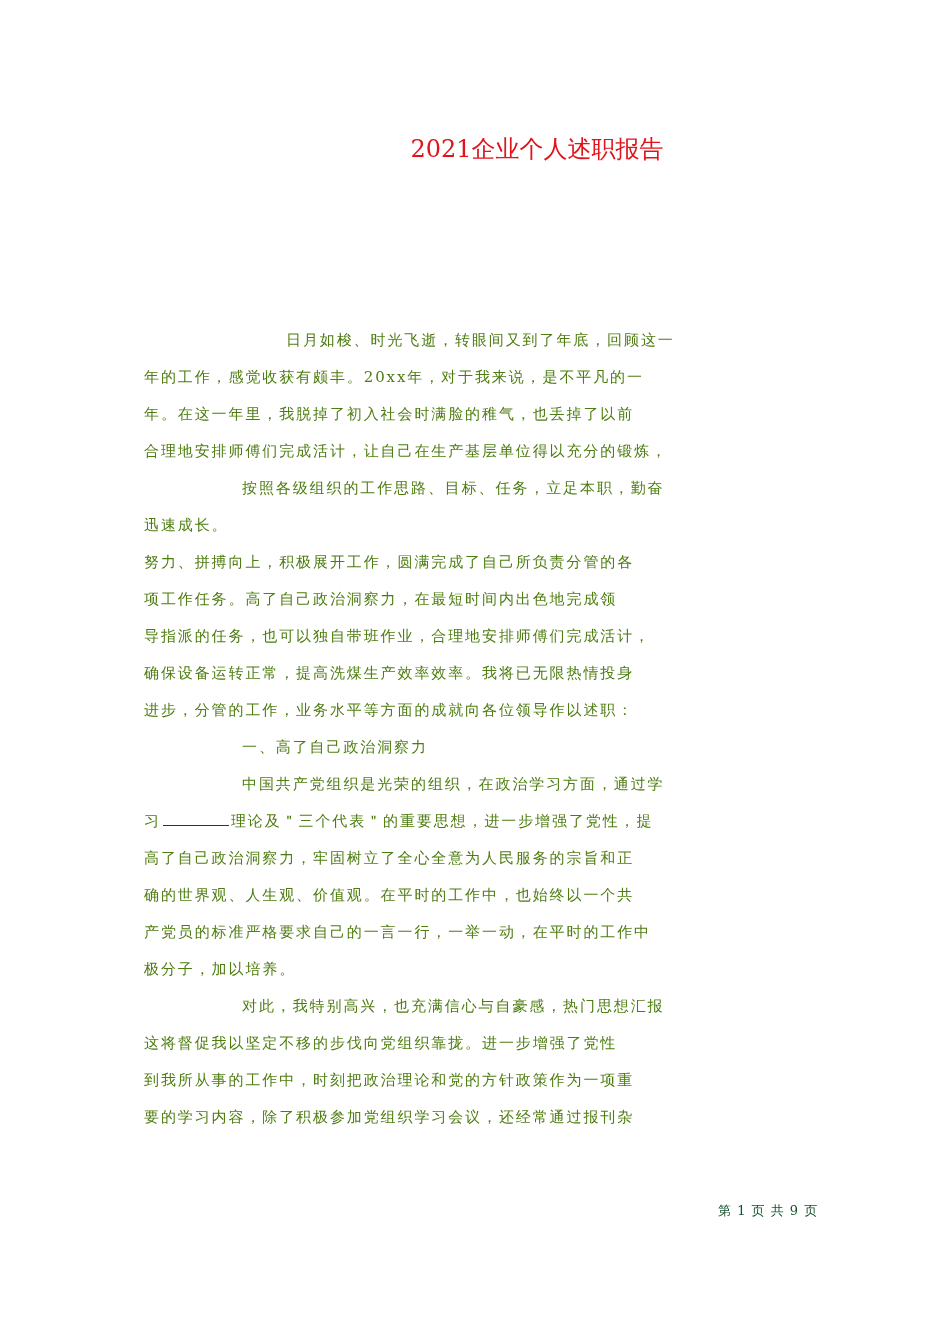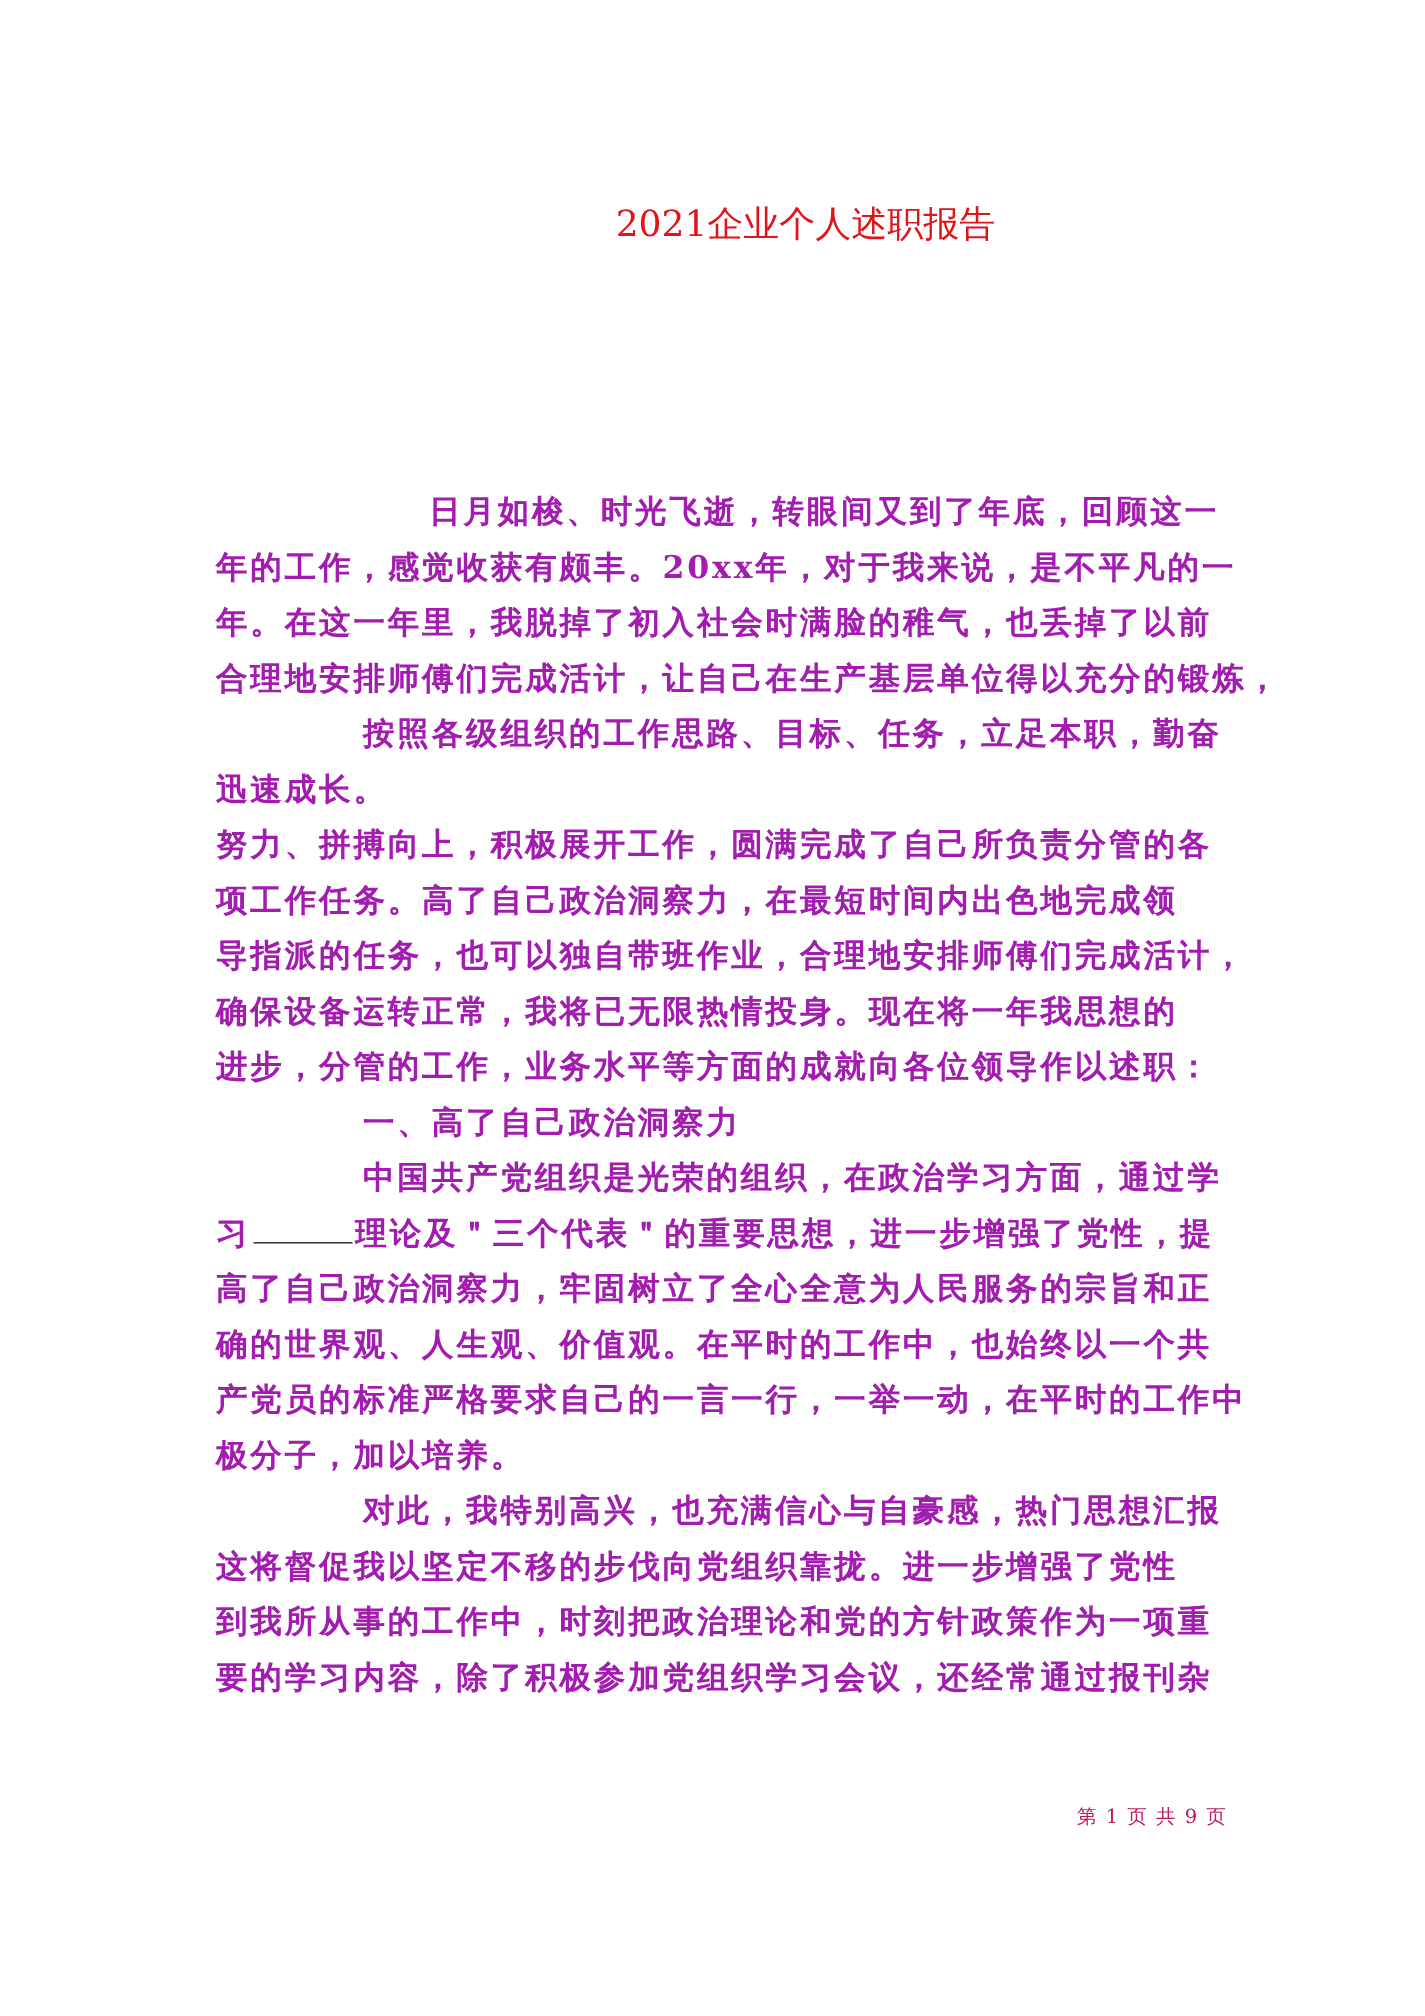--- a/index.html
+++ b/index.html
@@ -35,48 +35,47 @@
       box-sizing: border-box;
       letter-spacing: 0px;
     }
     .body-text {
       position: absolute;
       left: 144px;
       top: 322px;
       width: 662px;
     }
     .line {
-      font-size: 21px;
+      font-size: 15px;
       line-height: 37px;
       height: 37px;
       white-space: nowrap;
       letter-spacing: 1.9px;
-      color: #a21caf;
-      font-weight: bold;
+      color: #4d7c0f;
     }
     .line.indent2 {
       padding-left: 98px;
     }
     .line.indent4 {
       padding-left: 142px;
     }
     .blank {
       display: inline-block;
       width: 66px;
       border-bottom: 1px solid #333;
       height: 18px;
       vertical-align: baseline;
       margin: 0 2px;
     }
     .footer {
       position: absolute;
       top: 1202px;
       left: 718px;
       font-size: 13px;
-      color: #be185d;
+      color: #14532d;
       letter-spacing: 1px;
       font-family: "DejaVu Serif", "Liberation Serif", serif;
     }
   </style>
 </head>
 <body>
 
 <div class="page">
   <div class="title">2021企业个人述职报告</div>
 
@@ -85,21 +84,21 @@
     <div class="line indent4">日月如梭、时光飞逝，转眼间又到了年底，回顾这一</div>
     <div class="line">年的工作，感觉收获有颇丰。20xx年，对于我来说，是不平凡的一</div>
     <div class="line">年。在这一年里，我脱掉了初入社会时满脸的稚气，也丢掉了以前</div>
     <div class="line">合理地安排师傅们完成活计，让自己在生产基层单位得以充分的锻炼，</div>
     <div class="line indent2">按照各级组织的工作思路、目标、任务，立足本职，勤奋</div>
 
     <div class="line">迅速成长。</div>
     <div class="line">努力、拼搏向上，积极展开工作，圆满完成了自己所负责分管的各</div>
     <div class="line">项工作任务。高了自己政治洞察力，在最短时间内出色地完成领</div>
     <div class="line">导指派的任务，也可以独自带班作业，合理地安排师傅们完成活计，</div>
-    <div class="line">确保设备运转正常，我将已无限热情投身。现在将一年我思想的</div>
+    <div class="line">确保设备运转正常，提高洗煤生产效率效率。我将已无限热情投身</div>
     <div class="line">进步，分管的工作，业务水平等方面的成就向各位领导作以述职：</div>
 
     <div class="line indent2">一、高了自己政治洞察力</div>
 
     <div class="line indent2">中国共产党组织是光荣的组织，在政治学习方面，通过学</div>
     <div class="line"><span>习</span><span class="blank"></span><span>理论及＂三个代表＂的重要思想，进一步增强了党性，提</span></div>
     <div class="line">高了自己政治洞察力，牢固树立了全心全意为人民服务的宗旨和正</div>
     <div class="line">确的世界观、人生观、价值观。在平时的工作中，也始终以一个共</div>
     <div class="line">产党员的标准严格要求自己的一言一行，一举一动，在平时的工作中</div>
     <div class="line">极分子，加以培养。</div>

